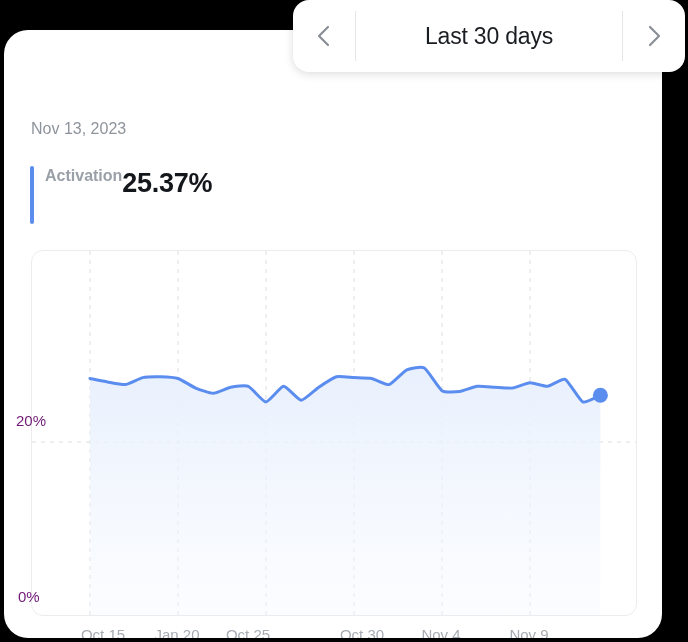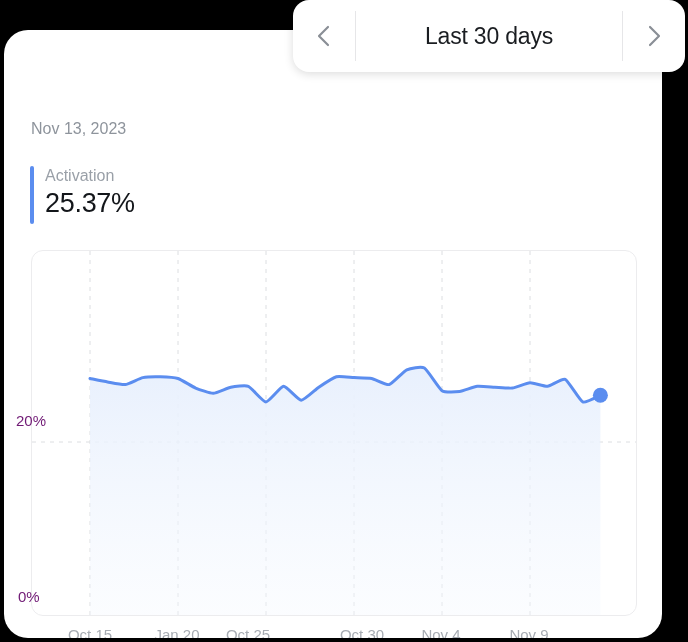--- a/index.html
+++ b/index.html
@@ -59,23 +59,24 @@
     align-items: stretch;
   }
   #metric-accent {
     width: 4px;
     border-radius: 2px;
     background: #5b8def;
     flex: 0 0 4px;
   }
   #metric-text {
     display: flex;
-    flex-direction: column;
+    flex-direction: row;
     justify-content: flex-start;
     padding-left: 11px;
+    font-weight: bold;
   }
   #metric-label {
     font-size: 16px;
     color: #9aa0a8;
     line-height: 20px;
     white-space: nowrap;
   }
   #metric-value {
     font-size: 27px;
     color: #13161a;
@@ -215,21 +216,21 @@
       <path id="area-path" fill="url(#areaGrad)" stroke="none" d="M 58.00 127.49 C 59.53 127.79, 72.55 130.44, 75.60 130.97 C 78.65 131.50, 90.15 133.96, 93.20 133.58 C 96.25 133.20, 107.75 127.30, 110.80 126.62 C 113.85 125.94, 125.35 125.67, 128.40 125.75 C 131.45 125.83, 142.95 126.51, 146.00 127.49 C 149.05 128.47, 160.55 135.78, 163.60 137.06 C 166.65 138.34, 178.15 142.36, 181.20 142.28 C 184.25 142.20, 195.75 136.79, 198.80 136.19 C 201.85 135.59, 213.35 134.04, 216.40 135.32 C 219.45 136.60, 230.95 150.98, 234.00 150.98 C 237.05 150.98, 248.55 135.47, 251.60 135.32 C 254.65 135.17, 266.15 149.16, 269.20 149.24 C 272.25 149.32, 283.75 138.23, 286.80 136.19 C 289.85 134.15, 301.35 126.58, 304.40 125.75 C 307.45 124.92, 318.95 126.47, 322.00 126.62 C 325.05 126.77, 336.55 126.89, 339.60 127.49 C 342.65 128.09, 354.15 134.33, 357.20 133.58 C 360.25 132.83, 371.75 120.22, 374.80 118.79 C 377.85 117.36, 389.35 115.24, 392.40 117.05 C 395.45 118.86, 406.95 137.63, 410.00 139.67 C 413.05 141.71, 424.55 140.92, 427.60 140.54 C 430.65 140.16, 442.15 135.70, 445.20 135.32 C 448.25 134.94, 459.75 136.04, 462.80 136.19 C 465.85 136.34, 477.35 137.44, 480.40 137.06 C 483.45 136.68, 494.95 131.99, 498.00 131.84 C 501.05 131.69, 512.55 135.62, 515.60 135.32 C 518.65 135.02, 530.15 127.00, 533.20 128.36 C 536.25 129.72, 547.75 149.60, 550.80 150.98 C 553.85 152.36, 566.87 144.86, 568.40 144.28 L 568.40 365 L 58.00 365 Z"></path>
       <path id="line-path" fill="none" stroke="#5b8def" stroke-width="3" stroke-linecap="round" stroke-linejoin="round" d="M 58.00 127.49 C 59.53 127.79, 72.55 130.44, 75.60 130.97 C 78.65 131.50, 90.15 133.96, 93.20 133.58 C 96.25 133.20, 107.75 127.30, 110.80 126.62 C 113.85 125.94, 125.35 125.67, 128.40 125.75 C 131.45 125.83, 142.95 126.51, 146.00 127.49 C 149.05 128.47, 160.55 135.78, 163.60 137.06 C 166.65 138.34, 178.15 142.36, 181.20 142.28 C 184.25 142.20, 195.75 136.79, 198.80 136.19 C 201.85 135.59, 213.35 134.04, 216.40 135.32 C 219.45 136.60, 230.95 150.98, 234.00 150.98 C 237.05 150.98, 248.55 135.47, 251.60 135.32 C 254.65 135.17, 266.15 149.16, 269.20 149.24 C 272.25 149.32, 283.75 138.23, 286.80 136.19 C 289.85 134.15, 301.35 126.58, 304.40 125.75 C 307.45 124.92, 318.95 126.47, 322.00 126.62 C 325.05 126.77, 336.55 126.89, 339.60 127.49 C 342.65 128.09, 354.15 134.33, 357.20 133.58 C 360.25 132.83, 371.75 120.22, 374.80 118.79 C 377.85 117.36, 389.35 115.24, 392.40 117.05 C 395.45 118.86, 406.95 137.63, 410.00 139.67 C 413.05 141.71, 424.55 140.92, 427.60 140.54 C 430.65 140.16, 442.15 135.70, 445.20 135.32 C 448.25 134.94, 459.75 136.04, 462.80 136.19 C 465.85 136.34, 477.35 137.44, 480.40 137.06 C 483.45 136.68, 494.95 131.99, 498.00 131.84 C 501.05 131.69, 512.55 135.62, 515.60 135.32 C 518.65 135.02, 530.15 127.00, 533.20 128.36 C 536.25 129.72, 547.75 149.60, 550.80 150.98 C 553.85 152.36, 566.87 144.86, 568.40 144.28"></path>
       <circle id="last-dot" r="7.5" fill="#5b8def" cx="568.40" cy="144.28"></circle>
     </svg>
   </div>
 
   <div class="y-tick-label" id="y-label-20">20%</div>
   <div class="y-tick-label" id="y-label-0">0%</div>
 
   <div id="x-axis">
-      <div class="x-tick-label" style="left: 86px;">Oct 15</div>
+      <div class="x-tick-label" style="left: 99px;">Oct 15</div>
       <div class="x-tick-label" style="left: 173px;">Jan 20</div>
       <div class="x-tick-label" style="left: 244px;">Oct 25</div>
       <div class="x-tick-label" style="left: 358px;">Oct 30</div>
       <div class="x-tick-label" style="left: 437px;">Nov 4</div>
       <div class="x-tick-label" style="left: 525px;">Nov 9</div>
     </div>
 </div>
 
 <div id="date-range-bar">
   <div class="range-arrow-btn">

